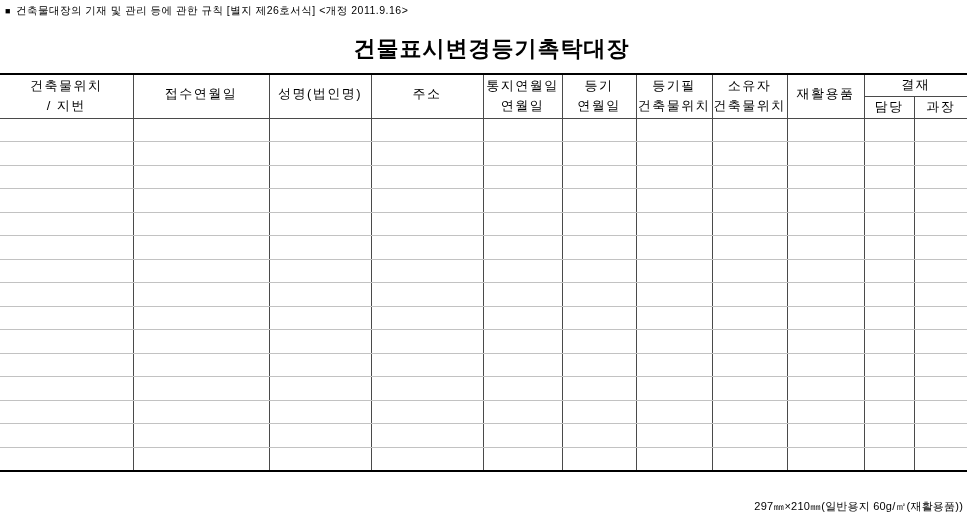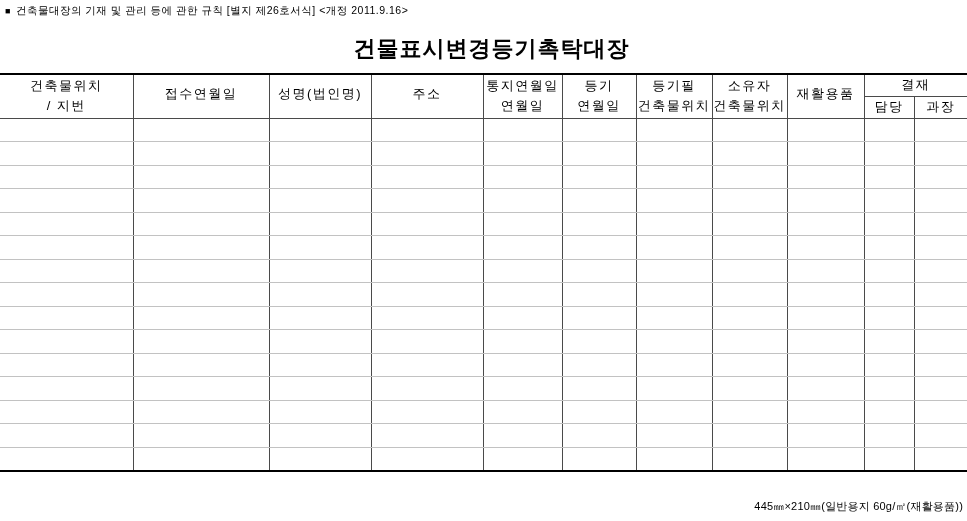--- a/index.html
+++ b/index.html
@@ -384,15 +384,15 @@
           <td></td>
           <td></td>
           <td></td>
           <td></td>
           <td></td>
           <td></td>
         </tr>
       </tbody>
   </table>
 
-  <div class="footer-note">445㎜×210㎜(일반용지 60g/㎡(재활용품))</div>
+  <div class="footer-note">297㎜×210㎜(일반용지 60g/㎡(재활용품))</div>
 
 </div>
 
 </body></html>

